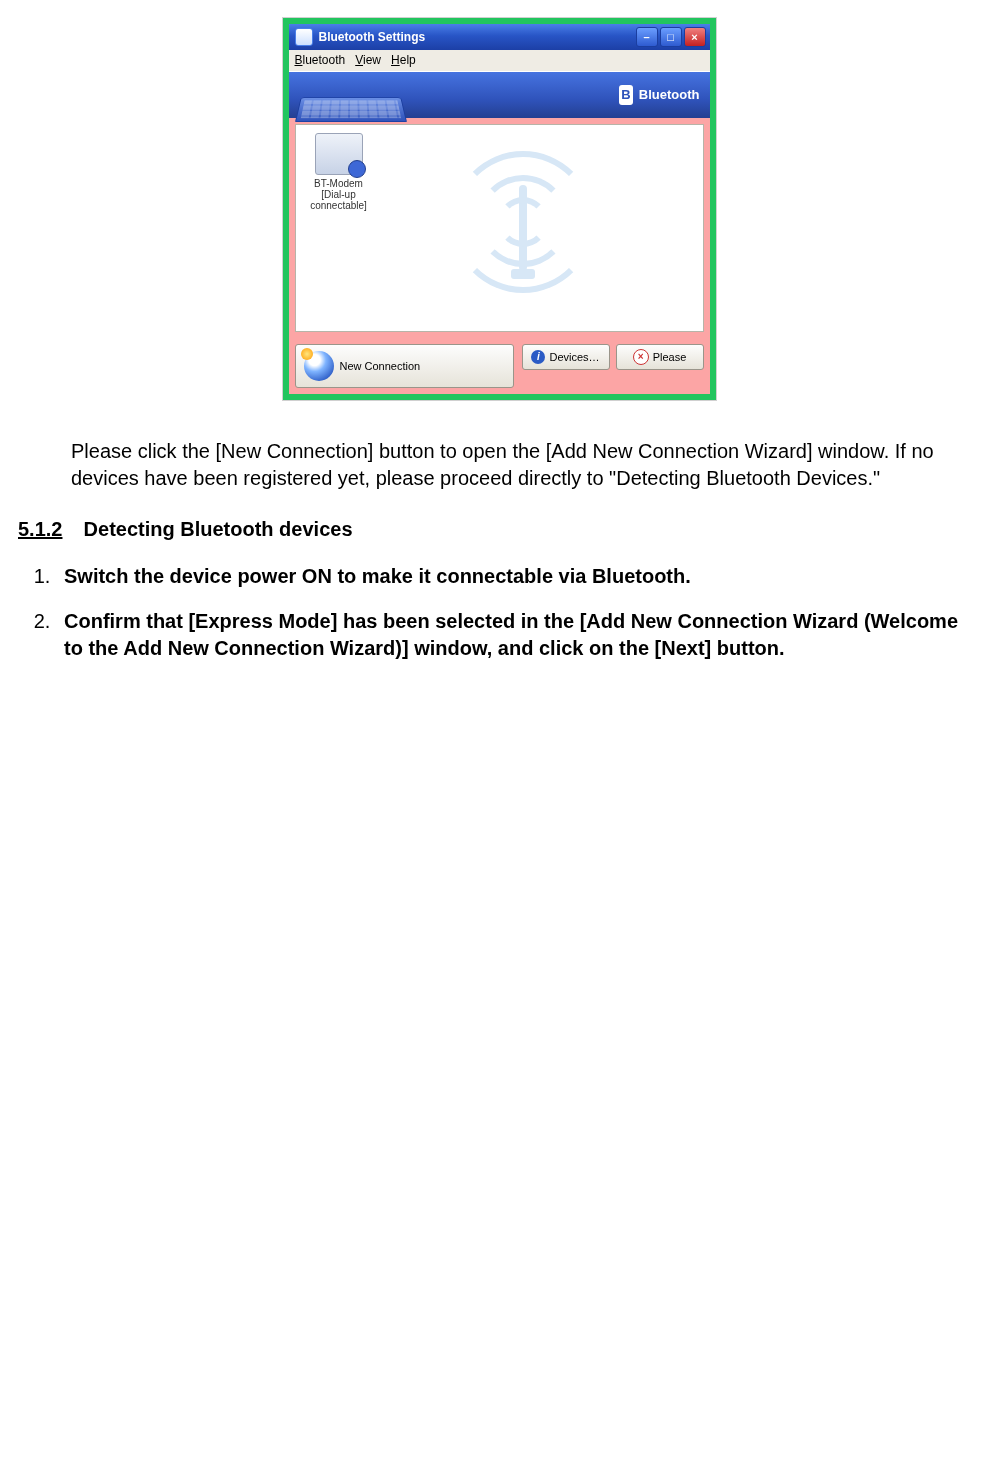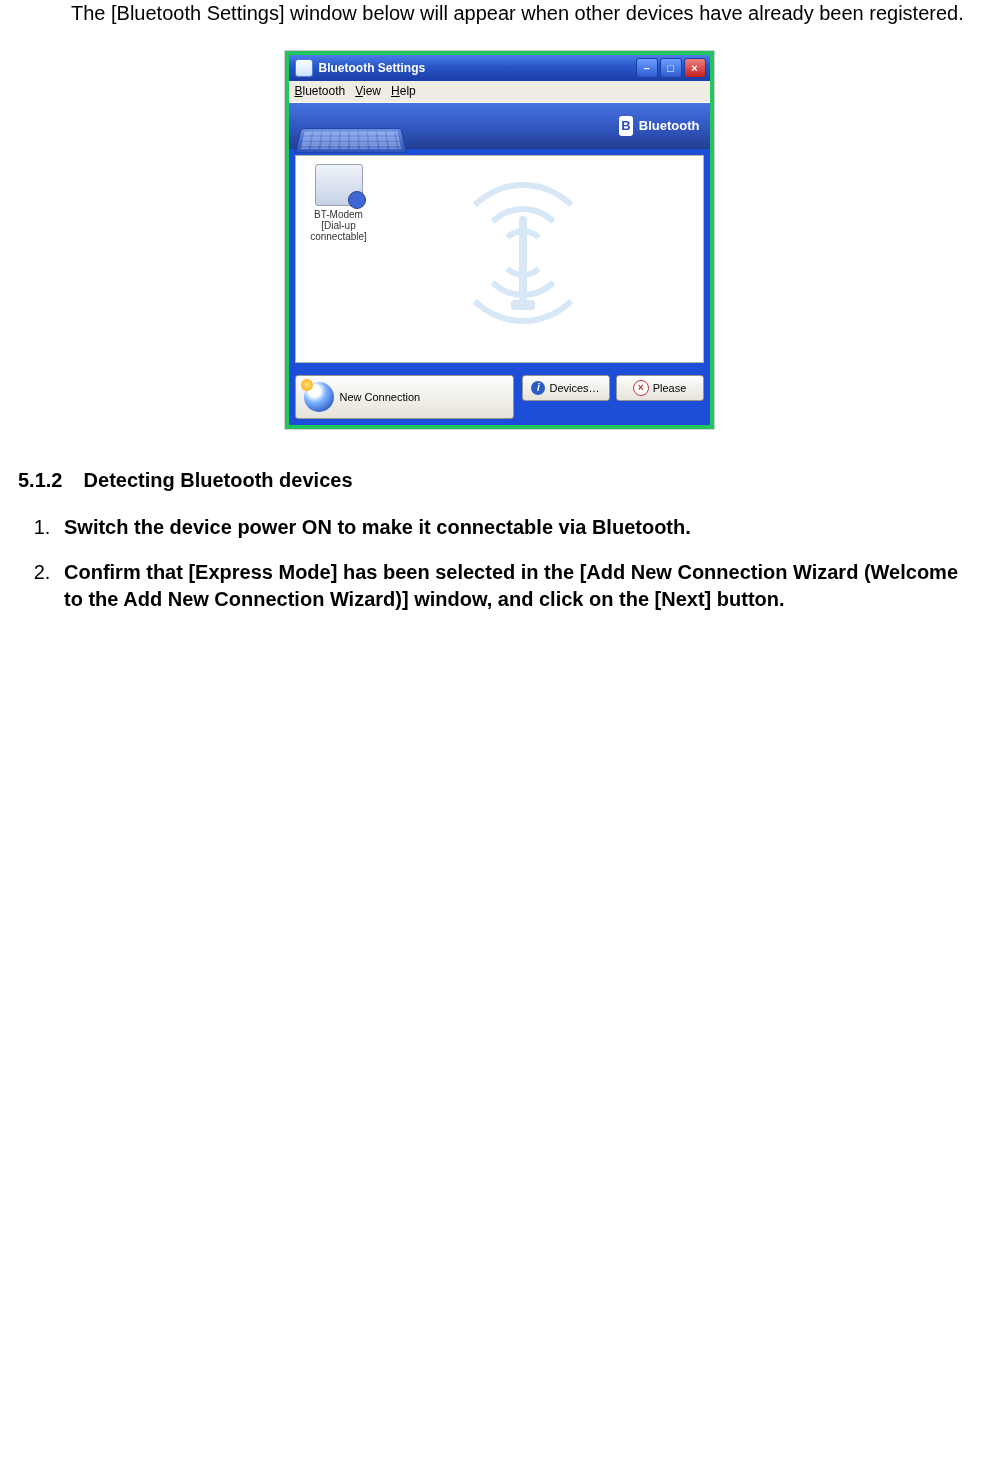--- a/index.html
+++ b/index.html
@@ -26,42 +26,43 @@
     margin-top: 0;
     margin-bottom: 24px;
   }
   .heading {
     font-weight: bold;
     margin-bottom: 20px;
   }
   .section-num {
     display: inline-block;
     min-width: 60px;
+    text-decoration: underline;
   }
   ol.steps {
     margin: 0 0 0 38px;
     padding: 0;
     list-style: decimal;
   }
   ol.steps > li {
     padding-left: 8px;
     margin-bottom: 18px;
   }
   .bold { font-weight: bold; }
 
   
   .shot-wrap {
     display:flex;
     justify-content:center;
     margin: 18px 0 38px 0;
   }
   .win {
     width: 421px;
-    border: 4px solid #22c55e;
-    background: #1d4ed8;
+    border: 6px solid #22c55e;
+    background: #fca5a5;
     font-size: 12px;
     font-family: Tahoma, Verdana, sans-serif;
     color:#000;
     box-shadow: 0 0 0 1px #d0d0d0;
   }
   .titlebar {
     height: 26px;
     background: linear-gradient(to bottom, #4a7fe8 0%, #2855c6 45%, #1c3fa6 100%);
     display:flex;
     align-items:center;
@@ -253,21 +254,20 @@
     font-weight:bold;
     font-size:16px;
     padding-top:4px;
   }
 </style>
 </head>
 <body>
 
 <div class="page">
 
-  <p class="para indent-block">The [Bluetooth Settings] window below will appear when other devices have already been registered.</p>
 
   <div class="shot-wrap">
     <div class="win">
       <div class="titlebar">
         <span class="app-icon"></span>
         <span class="title-text">Bluetooth Settings</span>
         <span class="winbtns">
           <span class="winbtn">–</span>
           <span class="winbtn">□</span>
           <span class="winbtn close">×</span>
@@ -310,20 +310,21 @@
           </div>
           <div class="smallbtn">
             <span class="sic del">×</span>
             <span>Please</span>
           </div>
         </div>
       </div>
     </div>
   </div>
 
+  <p class="para indent-block">Please click the [New Connection] button to open the [Add New Connection Wizard] window. If no devices have been registered yet, please proceed directly to "Detecting Bluetooth Devices."</p>
 
   <p class="heading">
     <span class="section-num">5.1.2</span>
     <span>Detecting Bluetooth devices</span>
   </p>
 
 
   <ol class="steps">
     <li><span class="bold">Switch the device power ON to make it connectable via Bluetooth.</span></li>
     <li><span class="bold">Confirm that [Express Mode] has been selected in the [Add New Connection Wizard (Welcome to the Add New Connection Wizard)] window, and click on the [Next] button.</span></li>

